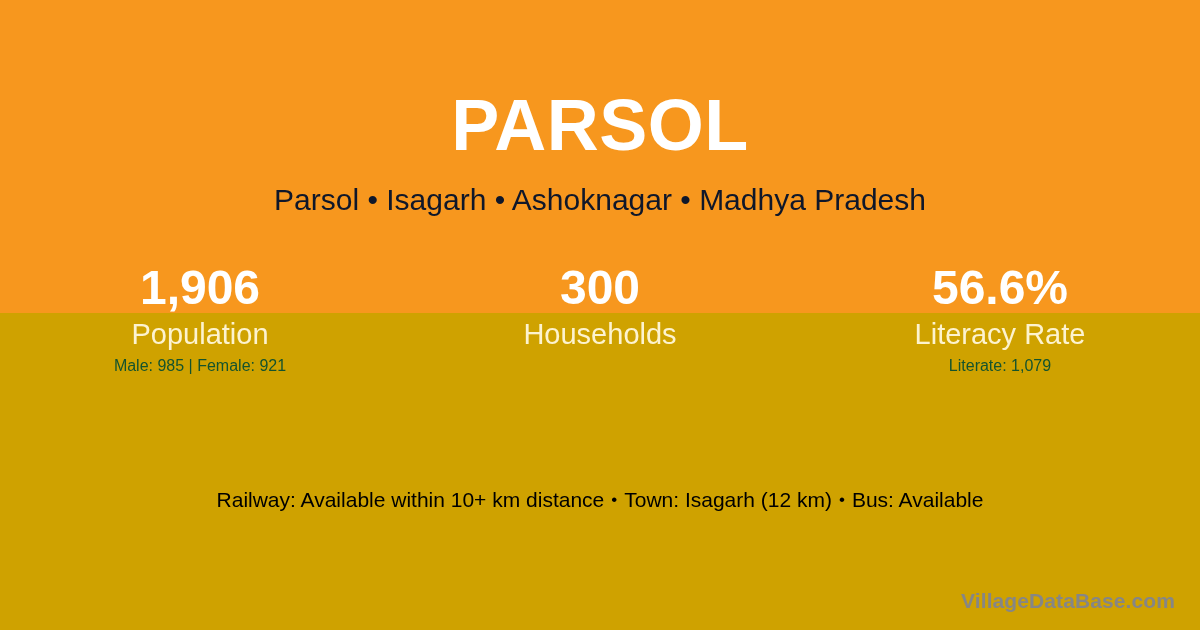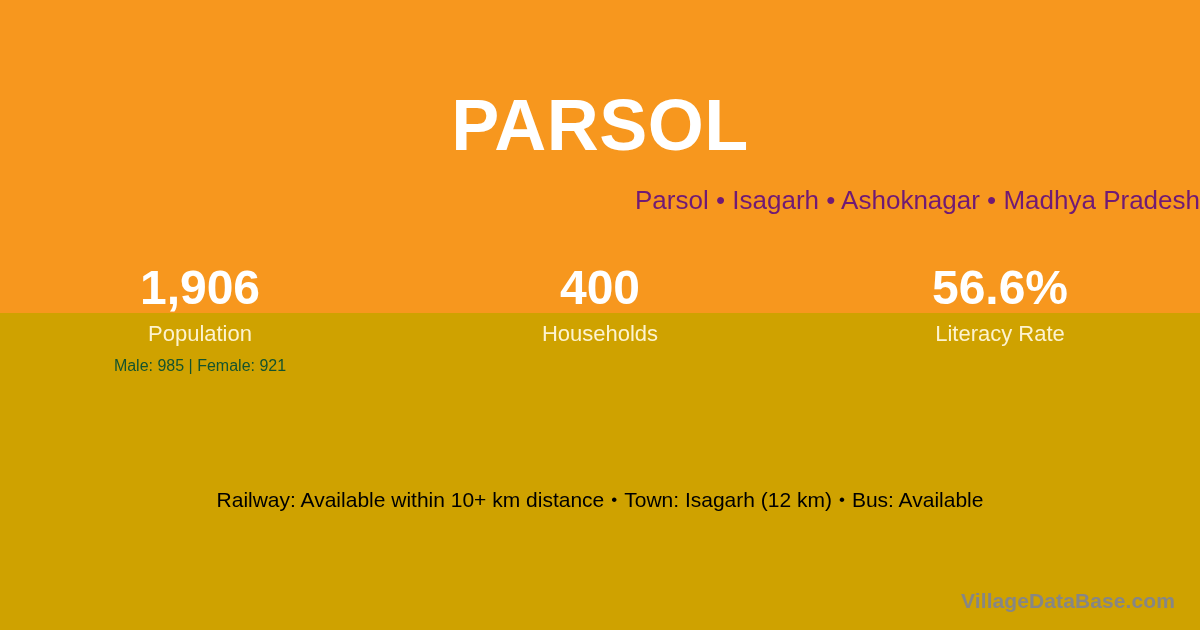--- a/index.html
+++ b/index.html
@@ -61,25 +61,25 @@
     font-weight: 700;
     color: #ffffff;
     letter-spacing: 0.5px;
   }
 
   .subtitle {
     position: absolute;
     left: 0;
     top: 181px;
     width: 1200px;
-    text-align: right;
-    font-size: 26px;
+    text-align: center;
+    font-size: 30px;
     line-height: 38px;
     font-weight: 400;
-    color: #701a75;
+    color: #0f172a;
   }
 
   .stats {
     position: absolute;
     left: 0;
     top: 246px;
     width: 1200px;
     display: flex;
     flex-direction: row;
     margin-top: 12px;
@@ -91,21 +91,21 @@
   }
 
   .stat-value {
     font-size: 48px;
     line-height: 60px;
     font-weight: 700;
     color: #ffffff;
   }
 
   .stat-label {
-    font-size: 22px;
+    font-size: 29px;
     line-height: 30px;
     font-weight: 400;
     color: #fdf3cf;
     margin-top: 1px;
   }
 
   .stat-sub {
     font-size: 16px;
     line-height: 22px;
     font-weight: 400;
@@ -160,27 +160,28 @@
 
     <div class="stats">
 
       <div class="stat">
         <div class="stat-value">1,906</div>
         <div class="stat-label">Population</div>
         <div class="stat-sub">Male: 985 | Female: 921</div>
       </div>
 
       <div class="stat">
-        <div class="stat-value">400</div>
+        <div class="stat-value">300</div>
         <div class="stat-label">Households</div>
       </div>
 
       <div class="stat">
         <div class="stat-value">56.6%</div>
         <div class="stat-label">Literacy Rate</div>
+        <div class="stat-sub">Literate: 1,079</div>
       </div>
 
     </div>
 
     <div class="facts">
       <span>Railway: Available within 10+ km distance</span><span class="sep">•</span><span>Town: Isagarh (12 km)</span><span class="sep">•</span><span>Bus: Available</span>
     </div>
 
     <div class="watermark">VillageDataBase.com</div>
 

